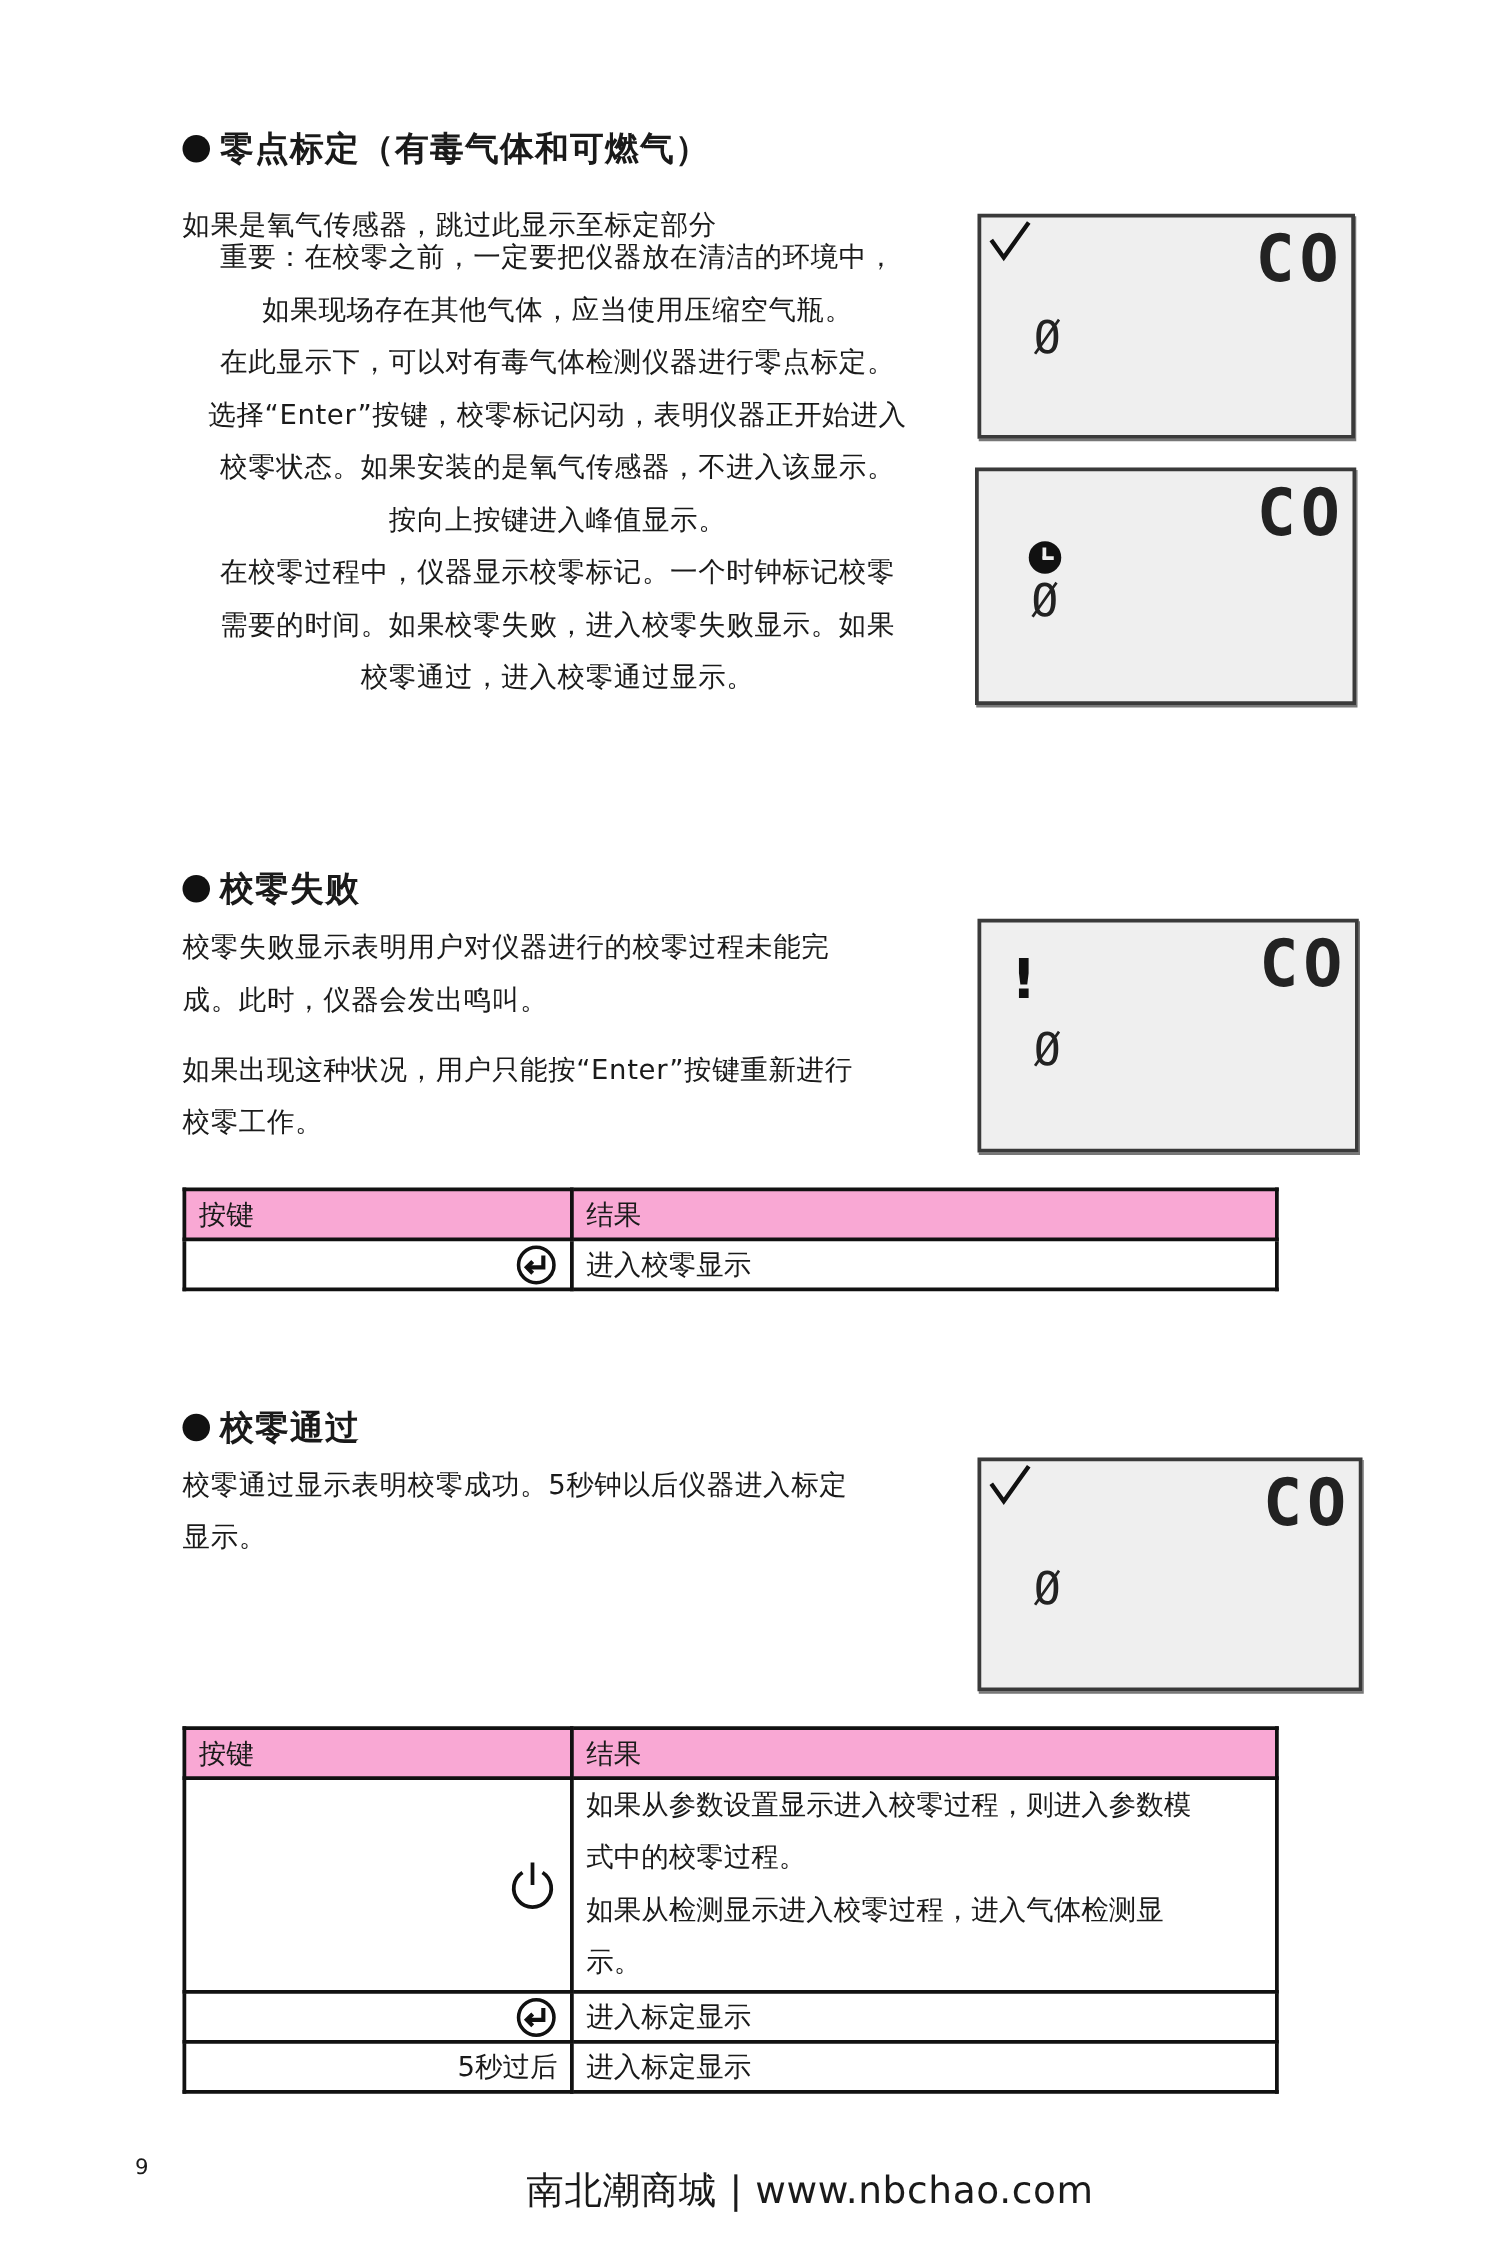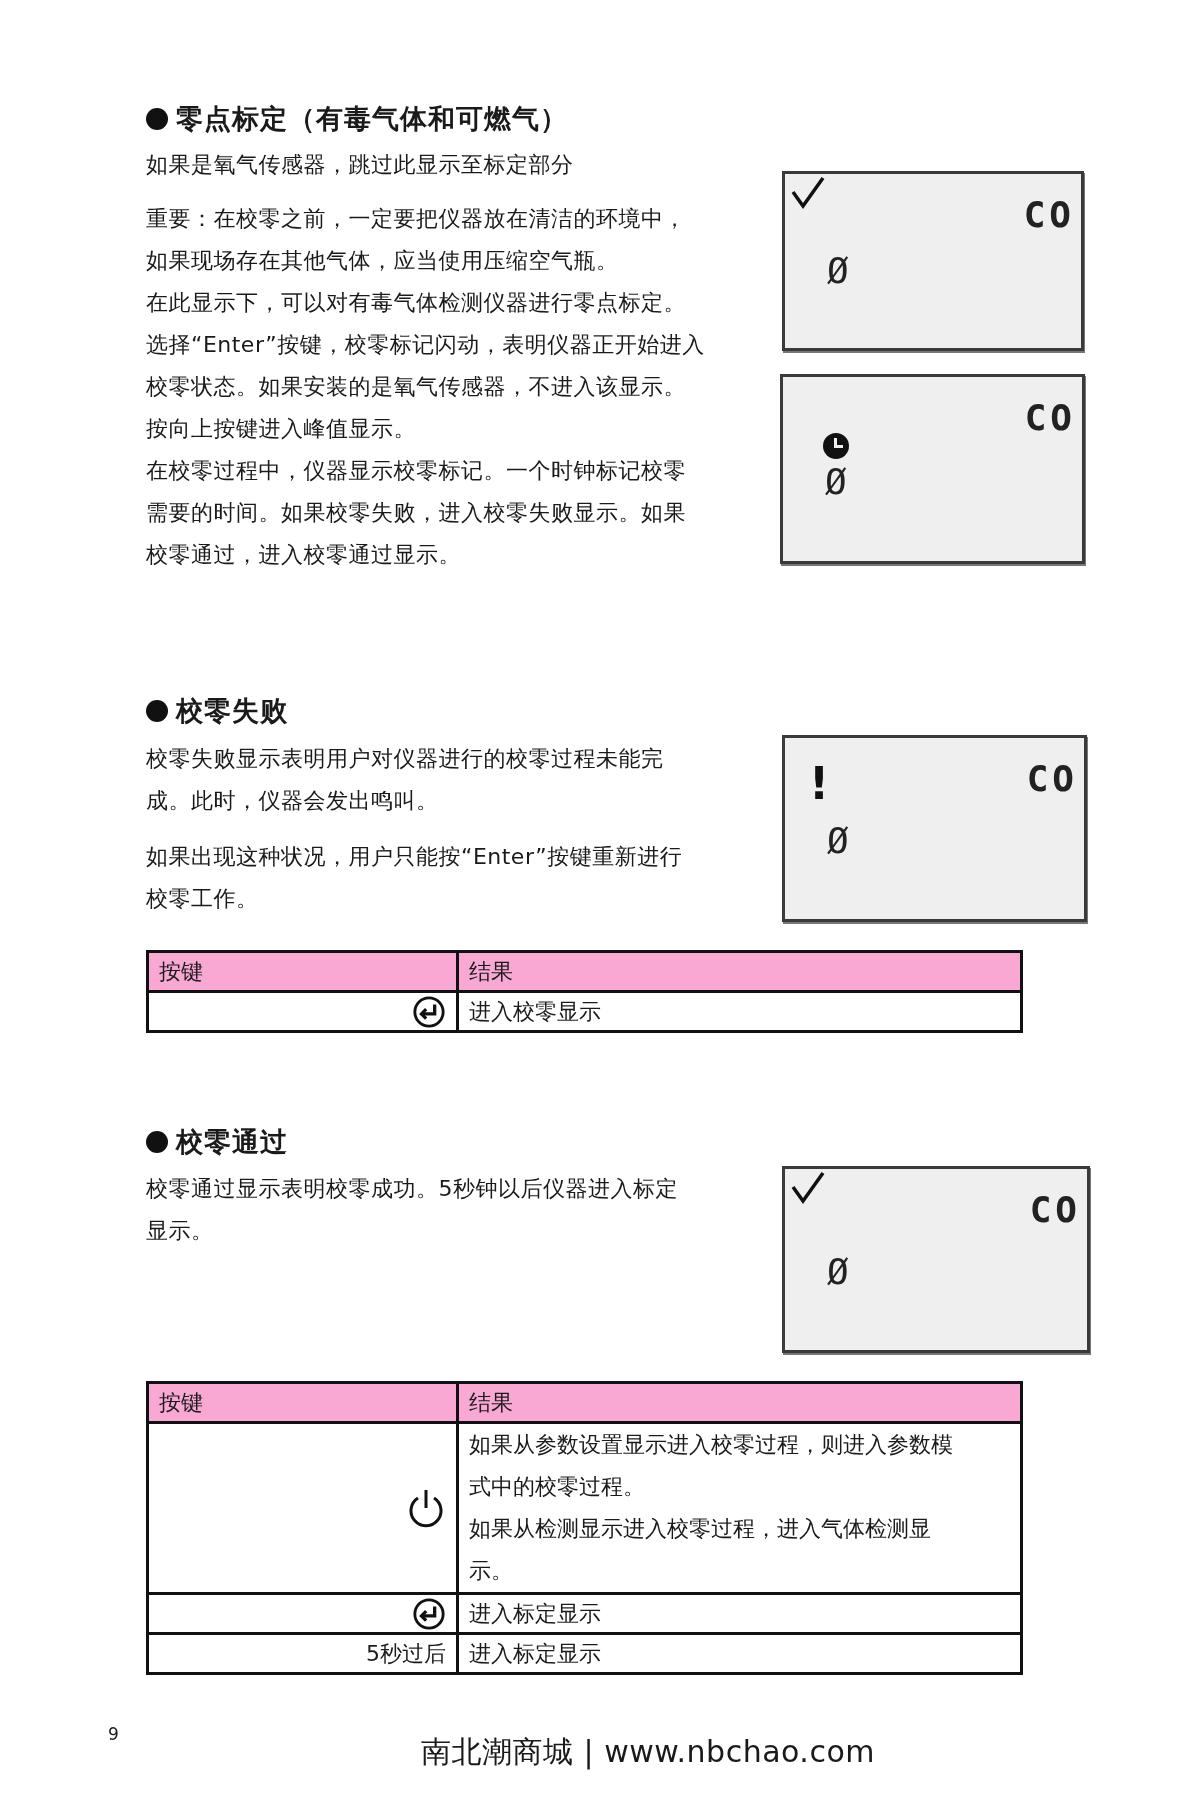--- a/index.html
+++ b/index.html
@@ -4,22 +4,22 @@
 <style>
   html, body { margin:0; padding:0; }
   body { width:1200px; height:1800px; background:#ffffff; position:relative; overflow:hidden;
          font-family:"DejaVu Sans", sans-serif; color:#1a1a1a; }
   .abs { position:absolute; }
   .heading { font-size:27px; font-weight:bold; letter-spacing:1px; display:flex; align-items:center; }
   .bullet { display:inline-block; width:22px; height:22px; border-radius:50%; background:#111; margin-right:8px; }
   .para { font-size:22px; line-height:42px; letter-spacing:0.5px; }
   .lcd { position:absolute; background:#efefef; border:3px solid #3a3a3a; box-sizing:border-box;
          box-shadow: 1px 2px 0 #777; }
-  .lcd .co { position:absolute; right:6px; top:20px; font-family:"DejaVu Sans Mono", monospace;
-             font-size:36px; letter-spacing:4px; color:#222; font-weight:bold;
+  .lcd .co { position:absolute; right:6px; top:4px; font-family:"DejaVu Sans Mono", monospace;
+             font-size:52px; letter-spacing:4px; color:#222; font-weight:bold;
              -webkit-text-stroke:0; }
   .lcd .zero { position:absolute; font-family:"DejaVu Sans Mono", monospace; font-size:36px; color:#222; }
   .lcd .check { position:absolute; left:4px; top:0px; }
   .lcd .excl { position:absolute; left:24px; top:20px; font-size:44px; font-weight:bold; color:#111; font-family:"DejaVu Sans", sans-serif; }
   .lcd .clock { position:absolute; left:40px; width:26px; height:26px; border-radius:50%; background:#111; }
   .lcd .clock::before { content:""; position:absolute; left:11px; top:5px; width:3px; height:9px; background:#efefef; }
   .lcd .clock::after { content:""; position:absolute; left:11px; top:12px; width:9px; height:3px; background:#efefef; }
   table.keys { position:absolute; border-collapse:collapse; font-size:22px; }
   table.keys td, table.keys th { border:3px solid #111; padding:0 10px; text-align:left; font-weight:normal; vertical-align:middle; }
   table.keys th { background:#f9a8d4; height:37px; }
@@ -30,22 +30,22 @@
   .pagenum { font-size:17px; }
   .footer { font-size:30px; letter-spacing:0.5px; }
 </style>
 </head>
 <body>
 
 <div class="abs heading" style="left:146px; top:101px;">
   <span class="bullet"></span>
   <span>零点标定（有毒气体和可燃气）</span>
 </div>
-<div class="abs para" style="left:146px; top:144px;">如果是氧气传感器，跳过此显示至标定部分</div>
-<div class="abs para" style="left:146px; top:198px; width:600px;">
+<div class="abs para" style="left:146px; top:160px;">如果是氧气传感器，跳过此显示至标定部分</div>
+<div class="abs para" style="left:146px; top:186px; width:600px;text-align:center;">
   <div>重要：在校零之前，一定要把仪器放在清洁的环境中，</div>
   <div>如果现场存在其他气体，应当使用压缩空气瓶。</div>
   <div>在此显示下，可以对有毒气体检测仪器进行零点标定。</div>
   <div>选择“Enter”按键，校零标记闪动，表明仪器正开始进入</div>
   <div>校零状态。如果安装的是氧气传感器，不进入该显示。</div>
   <div>按向上按键进入峰值显示。</div>
   <div>在校零过程中，仪器显示校零标记。一个时钟标记校零</div>
   <div>需要的时间。如果校零失败，进入校零失败显示。如果</div>
   <div>校零通过，进入校零通过显示。</div>
 </div>

